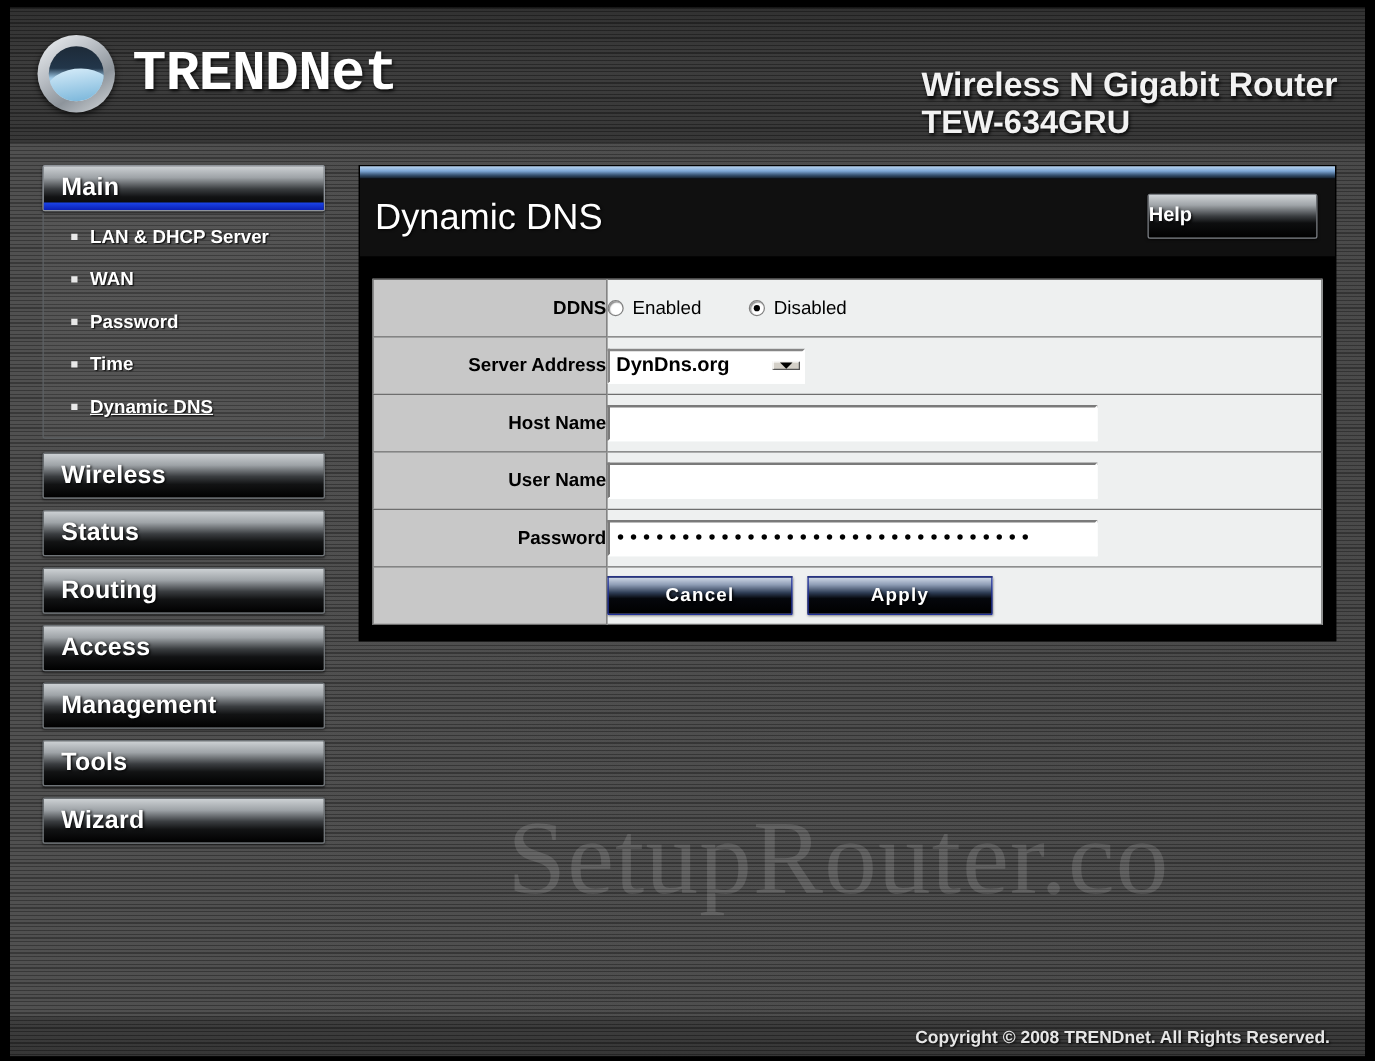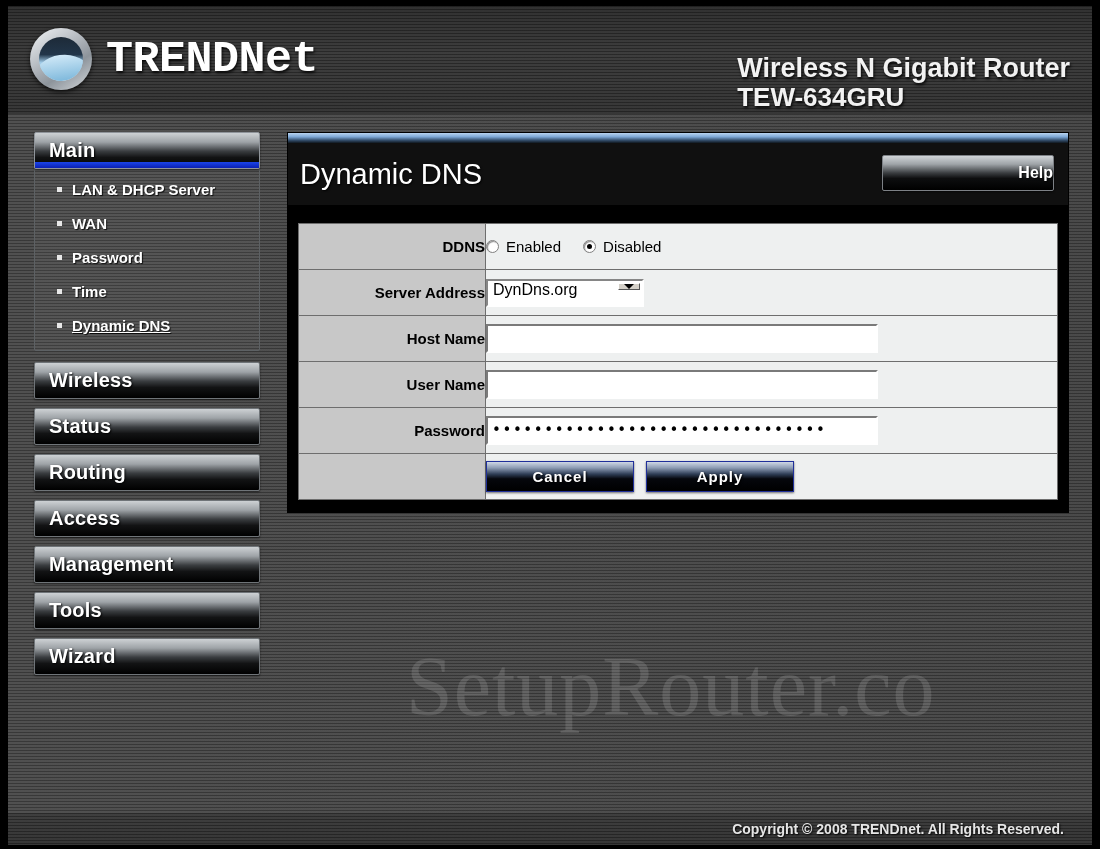--- a/index.html
+++ b/index.html
@@ -216,26 +216,26 @@
     padding-left: 12px;
     font-size: 29px;
     color: #fff;
     font-family: "Liberation Sans", sans-serif;
     text-shadow: 1px 1px 2px rgba(0,0,0,0.9);
   }
   #help-btn {
     position: absolute;
     right: 14px;
     top: 12px;
-    width: 172px;
+    width: 136px;
     height: 36px;
     border: 1px solid #7d8186;
     border-radius: 2px;
     background: linear-gradient(to bottom, #d0d4d7 0%, #9fa4a8 24%, #3a3d40 50%, #0d0e0f 66%, #000 100%);
-    display: flex; align-items: center; justify-content: flex-end;
+    display: flex; align-items: center; justify-content: flex-start;
     box-shadow: 0 1px 2px rgba(0,0,0,0.6);
     cursor: pointer;
   }
   #help-btn span {
     font-size: 16px;
     font-weight: bold;
     color: #fff;
     text-shadow: 1px 1px 2px rgba(0,0,0,0.95);
   }
   #head-gap {
@@ -268,21 +268,21 @@
     font-weight: bold;
     color: #000;
   }
   td.val {
     background: #eef0f0;
     padding: 0 8px 0 10px;
     height: 46px;
   }
 
   
-  .radio-row { display: flex; align-items: center; }
+  .radio-row { display: flex; align-items: center; gap: 16px; }
   .radio-opt { display: flex; align-items: center; margin-right: 22px; cursor: pointer; }
   .radio-dot {
     width: 13px; height: 13px;
     border-radius: 50%;
     background: #fff;
     border: 1px solid #808080;
     box-shadow: inset 1px 1px 1px rgba(0,0,0,0.45);
     margin-right: 7px;
     position: relative;
     flex: none;
@@ -293,27 +293,28 @@
     left: 3px; top: 3px;
     width: 5px; height: 5px;
     border-radius: 50%;
     background: #000;
   }
   .radio-label { font-size: 15px; color: #000; }
 
   
   .sel {
     display: inline-flex;
-    align-items: flex-start;
+    align-items: center;
     height: 28px;
     width: 158px;
     border: 2px solid;
     border-color: #868686 #fff #fff #868686;
     background: #fff;
     cursor: pointer;
+    font-weight: bold;
   }
   .sel-text {
     flex: 1;
     display: flex;
     align-items: center;
     padding-left: 5px;
     font-size: 16px;
     color: #000;
     white-space: nowrap;
     overflow: hidden;

